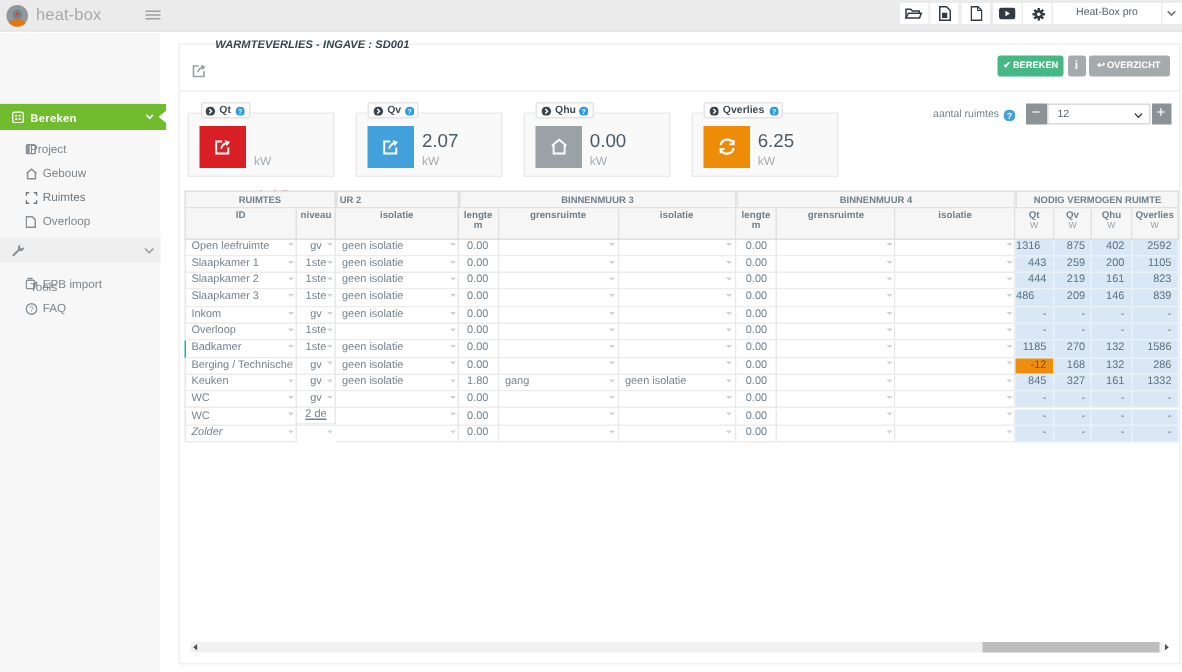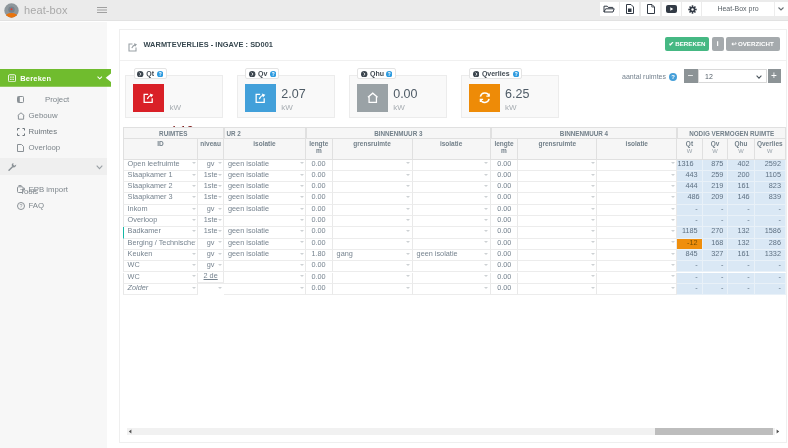--- a/index.html
+++ b/index.html
@@ -75,21 +75,21 @@
     <rect x="5.6" y="5.6" width="1.6" height="1.6" fill="#fff"></rect>
 </svg>
 <div class="ab" style="left:20.2px;top:73.5px;font-size:7.5px;font-weight:700;color:#fff;line-height:9px;letter-spacing:0.2px;">Bereken</div>
 <svg class="ab" style="left:97px;top:76.3px" width="5.5" height="4" viewBox="0 0 7 5">
 <path d="M0.7 0.7 L3.5 3.6 L6.3 0.7" fill="none" stroke="#fff" stroke-width="1.3"></path>
   </svg>
 <svg class="ab" style="left:17px;top:96px" width="7" height="7" viewBox="0 0 7 7">
 <rect x="0.5" y="0.5" width="6" height="6" rx="0.8" fill="none" stroke="#8a9196" stroke-width="1"></rect>
 <rect x="0.8" y="0.8" width="2" height="5.4" fill="#8a9196"></rect>
   </svg>
-<div class="ab" style="left:45px;top:95.0px;font-size:7.8px;color:#7e868c;line-height:9px;">Project</div>
+<div class="ab" style="left:20px;top:95.0px;font-size:7.8px;color:#7e868c;line-height:9px;">Project</div>
 <svg class="ab" style="left:16.5px;top:112px" width="8" height="8" viewBox="0 0 8 8">
 <path d="M0.7 3.6 L4 0.8 L7.3 3.6 M1.4 3.4 V7.2 h5.2 V3.4" fill="none" stroke="#8a9196" stroke-width="1"></path>
   </svg>
 <div class="ab" style="left:28.5px;top:111.0px;font-size:7.8px;color:#7e868c;line-height:9px;">Gebouw</div>
 <svg class="ab" style="left:16.5px;top:128px" width="8" height="8" viewBox="0 0 8 8">
 <path d="M0.5 2.5 V0.5 h2 M5.5 0.5 h2 v2 M7.5 5.5 v2 h-2 M2.5 7.5 h-2 v-2" fill="none" stroke="#6d757b" stroke-width="1"></path>
   </svg>
 <div class="ab" style="left:28.5px;top:127px;font-size:7.8px;color:#6d757b;line-height:9px;">Ruimtes</div>
 <svg class="ab" style="left:17px;top:144px" width="7" height="8" viewBox="0 0 7 8">
 <path d="M0.5 7.5 V0.5 h4 l2 2 V7.5 Z" fill="none" stroke="#8a9196" stroke-width="1"></path>
@@ -115,21 +115,21 @@
 <text x="4" y="5.9" font-size="5.4" text-anchor="middle" fill="#8a9196" font-family="Liberation Sans">?</text>
   </svg>
 <div class="ab" style="left:28.5px;top:201.0px;font-size:7.8px;color:#7e868c;line-height:9px;">FAQ</div>
 <div class="ab" style="left:119px;top:29px;width:668px;height:414px;background:#fff;border:1px solid #efefef;"></div>
 <div class="ab" style="left:120px;top:59.6px;width:666px;height:1px;background:#f0f0f0;"></div>
 <svg class="ab" style="left:128px;top:42px" width="10" height="10" viewBox="0 0 10 10">
 <path d="M8 5.5 V9 H1 V2 h3.5" fill="none" stroke="#9aa1a6" stroke-width="1.1"></path>
 <path d="M3.8 6.2 Q4.6 3.4 7.6 2.6" fill="none" stroke="#9aa1a6" stroke-width="1.1"></path>
 <path d="M5.9 1.2 L9 2.3 L7 4.8 Z" fill="#9aa1a6"></path>
 </svg>
-<div class="ab" style="left:143.5px;top:41px;font-size:7.4px;font-weight:700;color:#37474f;line-height:8px;letter-spacing:0.05px;">WARMTEVERLIES - INGAVE : SD001</div>
+<div class="ab" style="left:143.5px;top:26px;font-size:7.4px;font-weight:700;color:#37474f;line-height:8px;letter-spacing:0.05px;font-style:italic;">WARMTEVERLIES - INGAVE : SD001</div>
 <div class="ab" style="left:664.9px;top:37.2px;width:44.6px;height:14.3px;background:#45b883;border-radius:2px;color:#fff;font-size:6.2px;font-weight:700;line-height:14.3px;text-align:center;">✔ BEREKEN</div>
 <div class="ab" style="left:711.6px;top:37.2px;width:12px;height:14.3px;background:#a5aaad;border-radius:2px;color:#fff;font-size:8px;font-weight:700;line-height:14.3px;text-align:center;">i</div>
 <div class="ab" style="left:725.6px;top:37.2px;width:54px;height:14.3px;background:#a5aaad;border-radius:2px;color:#fff;font-size:6.2px;font-weight:700;line-height:14.3px;text-align:center;">↩ OVERZICHT</div>
 <div class="ab" style="left:125.4px;top:74.8px;width:98px;height:43.4px;background:#f9f9f9;border:1px solid #ececec;"></div>
 <div class="ab" style="left:133.5px;top:67.6px;width:33.5px;height:11.7px;background:#fff;border:1px solid #e4e4e4;border-radius:2px;"></div>
 <svg class="ab" style="left:137.4px;top:70.5px" width="6.4" height="6.4" viewBox="0 0 10 10">
 <circle cx="5" cy="5" r="5" fill="#3c464f"></circle>
     <path d="M4 2.7 L6.4 5 L4 7.3" fill="none" stroke="#fff" stroke-width="1.4"></path>
   </svg>
 <div class="ab" style="left:146.20000000000002px;top:69.8px;font-size:7px;font-weight:700;color:#414a52;line-height:8px;">Qt</div>
@@ -306,21 +306,21 @@
 <div class="td" style="left:306.0px;top:193.4px;width:26.600000000000023px;height:11.3px;text-align:right;padding-right:6px;">0.00</div>
 <div class="td" style="left:332.6px;top:193.4px;width:80.0px;height:11.3px;padding-left:4px;"></div>
 <div class="car" style="left:406.1px;top:196.20000000000002px;"></div>
 <div class="td" style="left:412.6px;top:193.4px;width:78.0px;height:11.3px;padding-left:4px;"></div>
 <div class="car" style="left:484.1px;top:196.20000000000002px;"></div>
 <div class="td" style="left:490.6px;top:193.4px;width:27.799999999999955px;height:11.3px;text-align:right;padding-right:6px;">0.00</div>
 <div class="td" style="left:518.4px;top:193.4px;width:78.80000000000007px;height:11.3px;padding-left:4px;"></div>
 <div class="car" style="left:590.7px;top:196.20000000000002px;"></div>
 <div class="td" style="left:597.2px;top:193.4px;width:80.19999999999993px;height:11.3px;padding-left:4px;"></div>
 <div class="car" style="left:670.9px;top:196.20000000000002px;"></div>
-<div class="td bl" style="left:677.4px;top:193.4px;width:25.200000000000045px;height:11.3px;padding-right:2px;">486</div>
+<div class="td bl" style="left:677.4px;top:193.4px;width:25.200000000000045px;height:11.3px;padding-right:12px;">486</div>
 <div class="td bl" style="left:702.6px;top:193.4px;width:25.799999999999955px;height:11.3px;padding-right:4px;">209</div>
 <div class="td bl" style="left:728.4px;top:193.4px;width:26.200000000000045px;height:11.3px;padding-right:4px;">146</div>
 <div class="td bl" style="left:754.6px;top:193.4px;width:31.399999999999977px;height:11.3px;padding-right:4px;">839</div>
 <div class="td" style="left:122.6px;top:204.7px;width:75.70000000000002px;height:11.3px;padding-left:4px;border-left:1px solid #e7e7e7;">Inkom</div>
 <div class="car" style="left:191.8px;top:207.5px;"></div>
 <div class="td" style="left:198.3px;top:204.7px;width:25.69999999999999px;height:11.3px;text-align:center;">gv</div>
 <div class="car" style="left:217.5px;top:207.5px;"></div>
 <div class="td" style="left:224.0px;top:204.7px;width:82.0px;height:11.3px;padding-left:4px;">geen isolatie</div>
 <div class="car" style="left:299.5px;top:207.5px;"></div>
 <div class="td" style="left:306.0px;top:204.7px;width:26.600000000000023px;height:11.3px;text-align:right;padding-right:6px;">0.00</div>

